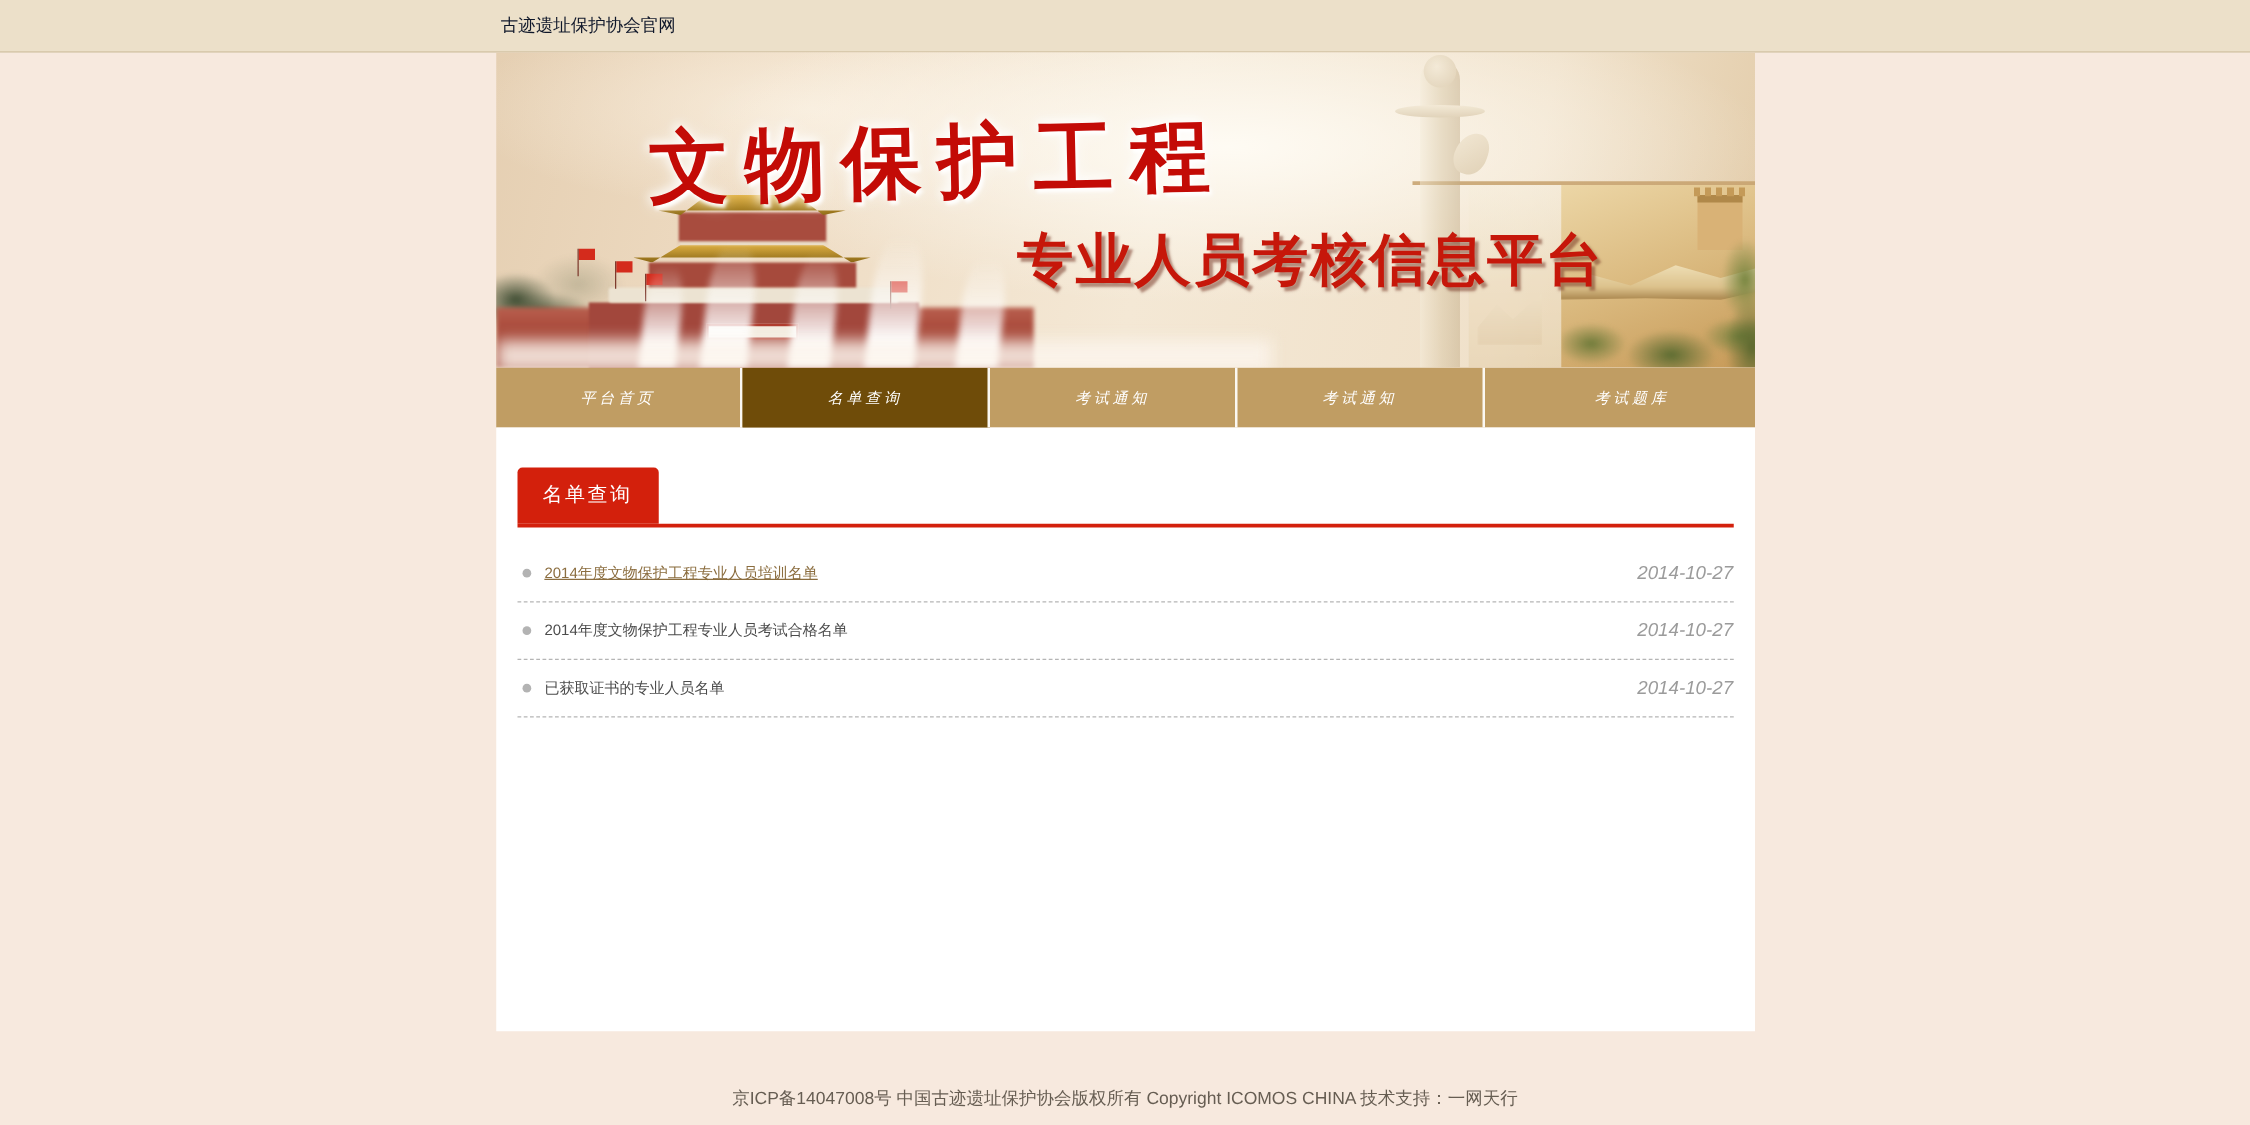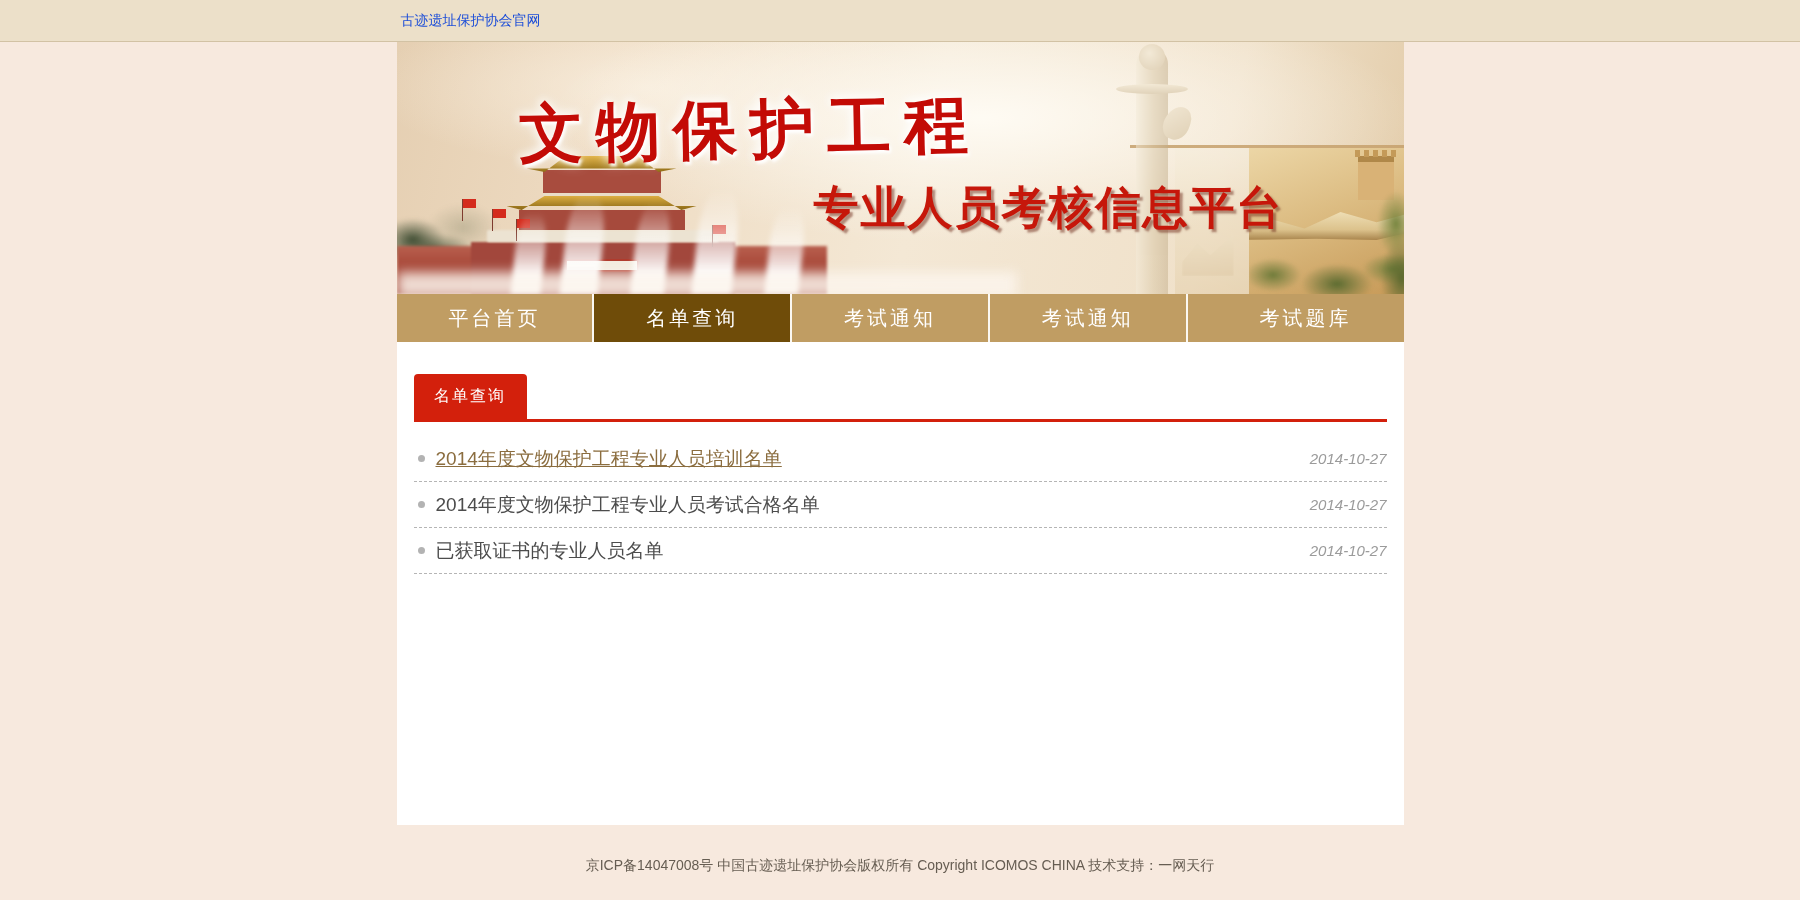--- a/index.html
+++ b/index.html
@@ -3,21 +3,21 @@
 <meta charset="utf-8">
 <style>
   * { margin:0; padding:0; box-sizing:border-box; }
   html,body { width:1800px; height:900px; overflow:hidden; }
   body { background:#f7e9de; font-family:"Liberation Sans", sans-serif; }
   .wrap { width:1007px; margin:0 auto; }
 
   
   .topbar { height:42px; background:#ece0c9; border-bottom:1px solid #d2c2a4; }
   .topbar .wrap { height:42px; display:flex; align-items:center; }
-  .topbar a { color:#1d4ed8; font-size:14px; text-decoration:none; padding-left:4px; }
+  .topbar a { color:#0f172a; font-size:14px; text-decoration:none; padding-left:4px; }
 
   
   .banner { position:relative; height:252px; overflow:hidden;
     background:
       radial-gradient(ellipse 620px 180px at 58% 30%, rgba(255,252,245,.95), rgba(255,252,245,0) 70%),
       radial-gradient(ellipse 400px 120px at 25% 18%, rgba(250,240,225,.8), rgba(250,240,225,0) 70%),
       linear-gradient(103deg,#e5cfb2 0%, #eedbc2 22%, #f4e8d5 52%, #f0e1ca 80%, #e2cba8 100%);
   }
   .b-seam { position:absolute; left:733px; right:0; top:103px; height:3px; background:#c6a06b; opacity:.85; }
 
@@ -87,40 +87,40 @@
   
   .b-title { position:absolute; left:122px; top:44px; font-family:"DejaVu Serif", serif; font-weight:bold;
     font-size:64px; letter-spacing:13px; color:#c30b06; transform:rotate(-1.2deg);
     text-shadow: 2px 3px 3px rgba(255,255,255,.95), -2px -2px 8px rgba(255,255,255,.75), 0 0 14px rgba(255,255,255,.8); }
   .b-sub { position:absolute; left:417px; top:136px; font-weight:bold; font-size:45px; letter-spacing:2px;
     color:#c6170a; text-shadow:3px 3px 2px rgba(110,42,26,.5); }
 
   
   .nav { display:flex; height:48px; background:#c09d63; }
   .nav-item { flex:1 1 0; display:flex; align-items:center; justify-content:center;
-    color:#fff; font-size:20px; letter-spacing:3px; cursor:pointer; border-right:2px solid #fbf8f2; }
+    color:#fff; font-size:12px; letter-spacing:3px; cursor:pointer; border-right:2px solid #fbf8f2;font-style:italic; }
   .nav-item:last-child { border-right:none;margin-left:20px; }
   .nav-item.active { background:#6f4c09; }
 
   
   .panel { background:#fff; height:483px; padding:32px 17px 0; }
   .tabrow { border-bottom:3px solid #d3200c; }
   .tab { width:113px; height:45px; background:#d3200c; border-radius:4px 4px 0 0;
     color:#fff; font-size:16px; letter-spacing:2px; display:flex; align-items:center; justify-content:center; }
   .list { margin-top:14px; }
   .row { height:46px; display:flex; align-items:center; justify-content:space-between;
     border-bottom:1px dashed #b5b5b5; }
   .row-left { display:flex; align-items:center; }
   .dot { width:7px; height:7px; border-radius:50%; background:#b3b3b3; margin:0 11px 0 4px; flex:none; }
-  .row-title { font-size:19px; color:#4c4c4c; text-decoration:none; }
+  .row-title { font-size:12px; color:#4c4c4c; text-decoration:none; }
   .row-title.linkstyle { color:#8b6d3f; text-decoration:underline; }
   .row-date { font-size:15px; color:#9b9b9b;font-style:italic; }
 
   
-  .footer { padding-top:32px; text-align:center; font-size:14px; color:#665d52; }
+  .footer { padding-top:45px; text-align:center; font-size:14px; color:#665d52; }
 </style>
 </head>
 <body>
 
 <div class="topbar">
   <div class="wrap">
     <a href="#">古迹遗址保护协会官网</a>
   </div>
 </div>
 

